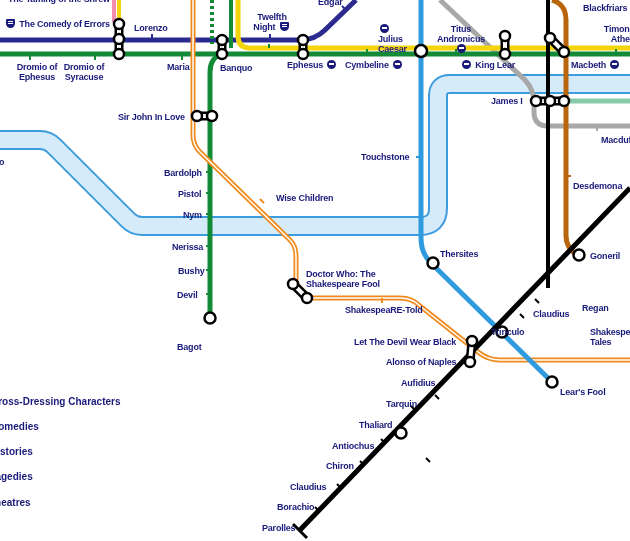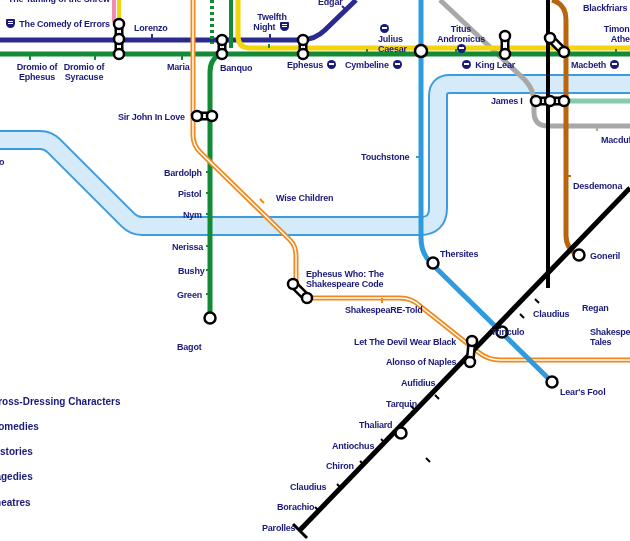--- a/index.html
+++ b/index.html
@@ -161,25 +161,25 @@
 <div class="lbl" style="left:601px;top:135px;">Macduff</div>
 <div class="lbl" style="left:573px;top:171px;margin-top:10px;">Desdemona</div>
 <div class="lbl" style="left:118px;top:112px;">Sir John In Love</div>
 <div class="lbl" style="left:164px;top:168px;">Bardolph</div>
 <div class="lbl" style="left:178px;top:189px;">Pistol</div>
 <div class="lbl" style="left:183px;top:210px;">Nym</div>
 <div class="lbl" style="left:276px;top:193px;">Wise Children</div>
 <div class="lbl" style="left:361px;top:152px;">Touchstone</div>
 <div class="lbl" style="left:172px;top:242px;">Nerissa</div>
 <div class="lbl" style="left:178px;top:266px;">Bushy</div>
-<div class="lbl" style="left:177px;top:290px;">Green</div>
+<div class="lbl" style="left:177px;top:290px;">Devil</div>
 <div class="lbl" style="left:177px;top:314px;margin-top:28px;">Bagot</div>
 <div class="lbl" style="left:440px;top:249px;">Thersites</div>
 <div class="lbl" style="left:590px;top:251px;">Goneril</div>
-<div class="lbl" style="left:306px;top:269px;width:100px;white-space:normal;">Ephesus Who: The Shakespeare Code</div>
+<div class="lbl" style="left:306px;top:269px;width:100px;white-space:normal;">Doctor Who: The Shakespeare Fool</div>
 <div class="lbl" style="left:345px;top:305px;">ShakespeaRE-Told</div>
 <div class="lbl" style="left:550px;top:303px;padding-left:32px;">Regan</div>
 <div class="lbl" style="left:533px;top:309px;">Claudius</div>
 <div class="lbl" style="left:491px;top:327px;text-align:center;">Trinculo</div>
 <div class="lbl" style="left:590px;top:327px;width:120px;white-space:normal;">Shakespeare: The Animated Tales</div>
 <div class="lbl" style="left:354px;top:337px;">Let The Devil Wear Black</div>
 <div class="lbl" style="left:386px;top:357px;">Alonso of Naples</div>
 <div class="lbl" style="left:560px;top:387px;">Lear's Fool</div>
 <div class="lbl" style="left:401px;top:378px;">Aufidius</div>
 <div class="lbl" style="left:386px;top:399px;">Tarquin</div>

